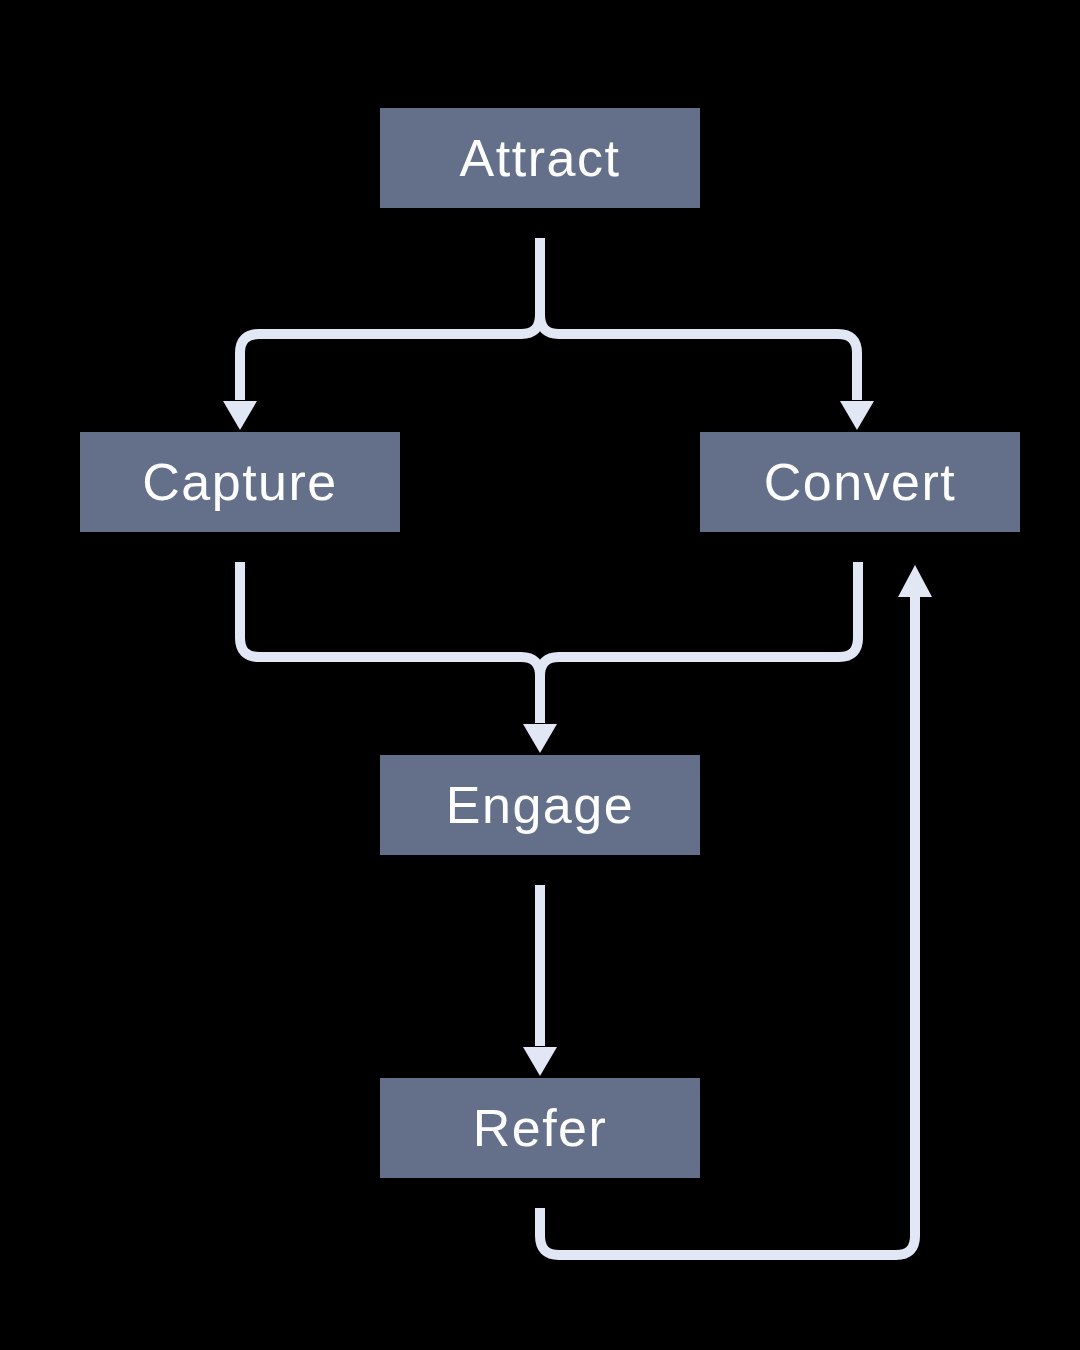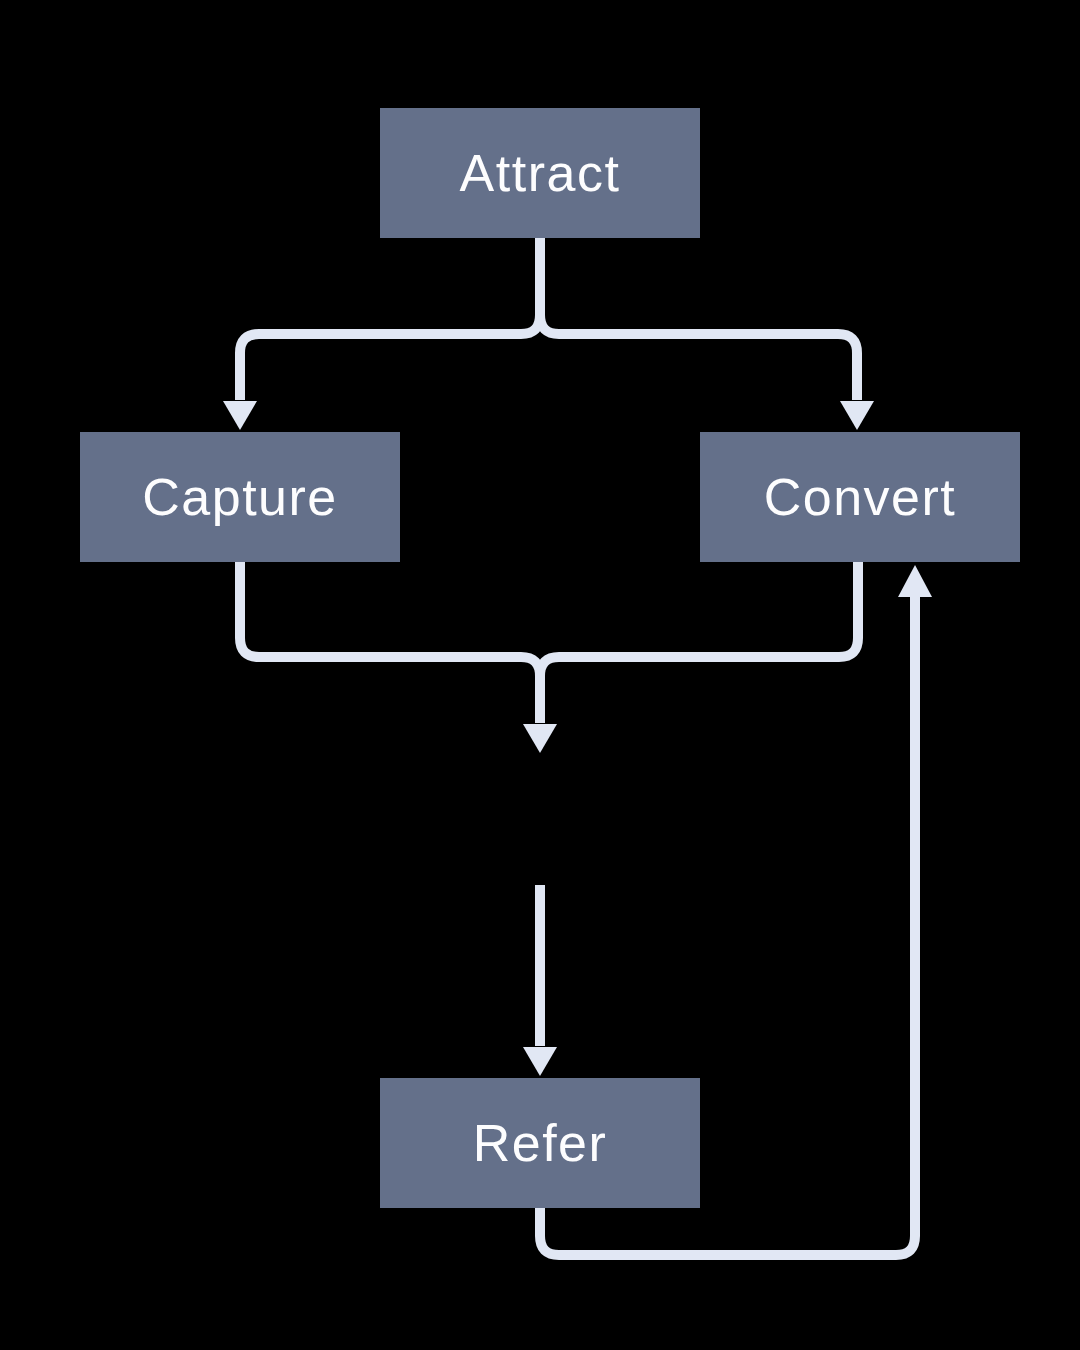--- a/index.html
+++ b/index.html
@@ -33,21 +33,21 @@
     stroke: var(--connector);
     stroke-width: 10;
   }
   .arrow-head {
     fill: var(--connector);
     stroke: none;
   }
   .node {
     position: absolute;
     width: 320px;
-    height: 130px;
+    height: 100px;
     background: var(--box);
     display: flex;
     align-items: center;
     justify-content: center;
   }
   .node-label {
     color: var(--label);
     font-size: 52px;
     font-weight: 400;
     letter-spacing: 1.5px;
@@ -90,18 +90,21 @@
   </div>
 
   <div class="node node-convert">
     <span class="node-label">Convert</span>
   </div>
 
   <div class="node node-capture">
     <span class="node-label">Capture</span>
   </div>
 
+  <div class="node node-engage">
+    <span class="node-label">Engage</span>
+  </div>
 
   <div class="node node-refer">
     <span class="node-label">Refer</span>
   </div>
 
 </div>
 
 </body></html>

